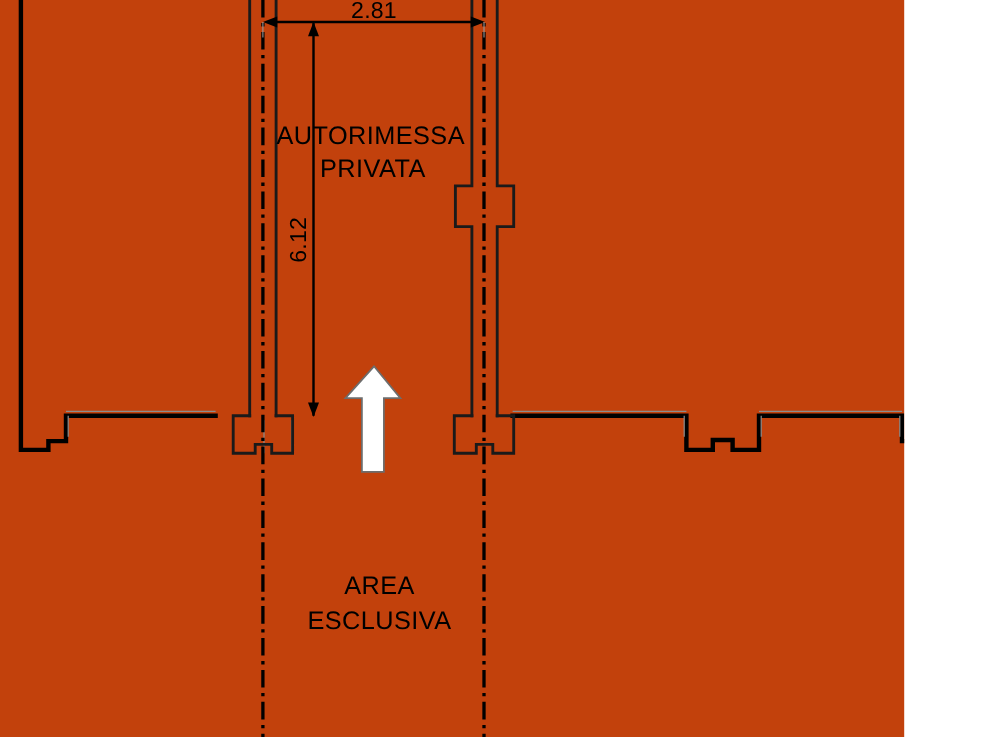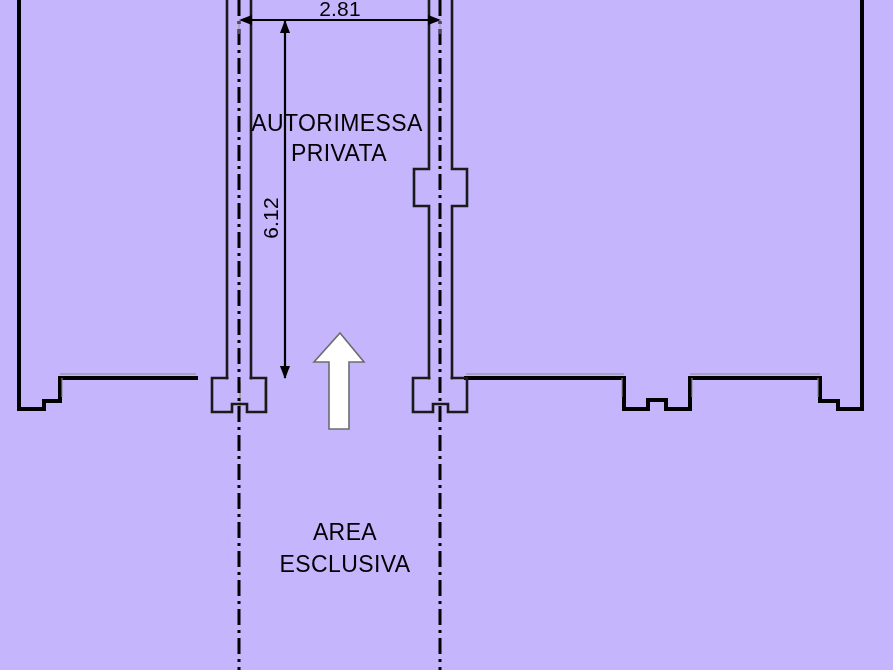--- a/index.html
+++ b/index.html
@@ -5,23 +5,23 @@
   html, body {
     margin: 0;
     padding: 0;
     background: #ffffff;
   }
   body {
     font-family: "Liberation Sans", sans-serif;
   }
   #plan-root {
     position: relative;
-    width: 893px;
+    width: 822px;
     height: 670px;
-    background: #c4b5fd;
+    background: #c2410c;
     overflow: hidden;
   }
   #plan-svg {
     position: absolute;
     top: 0;
     left: 0;
     width: 893px;
     height: 670px;
     display: block;
   }

